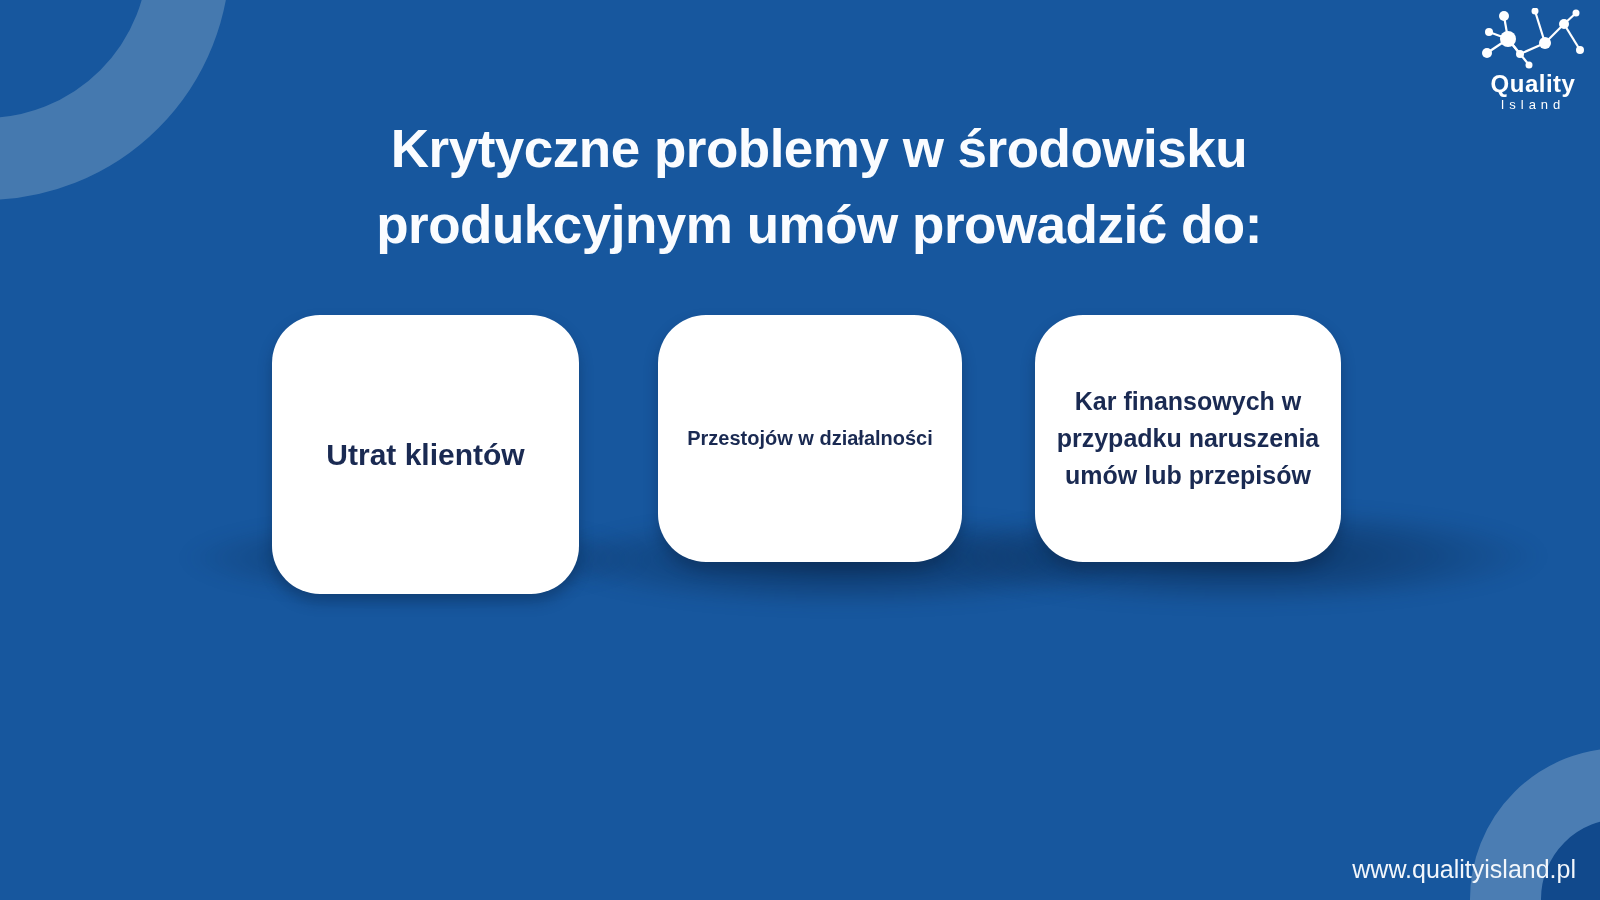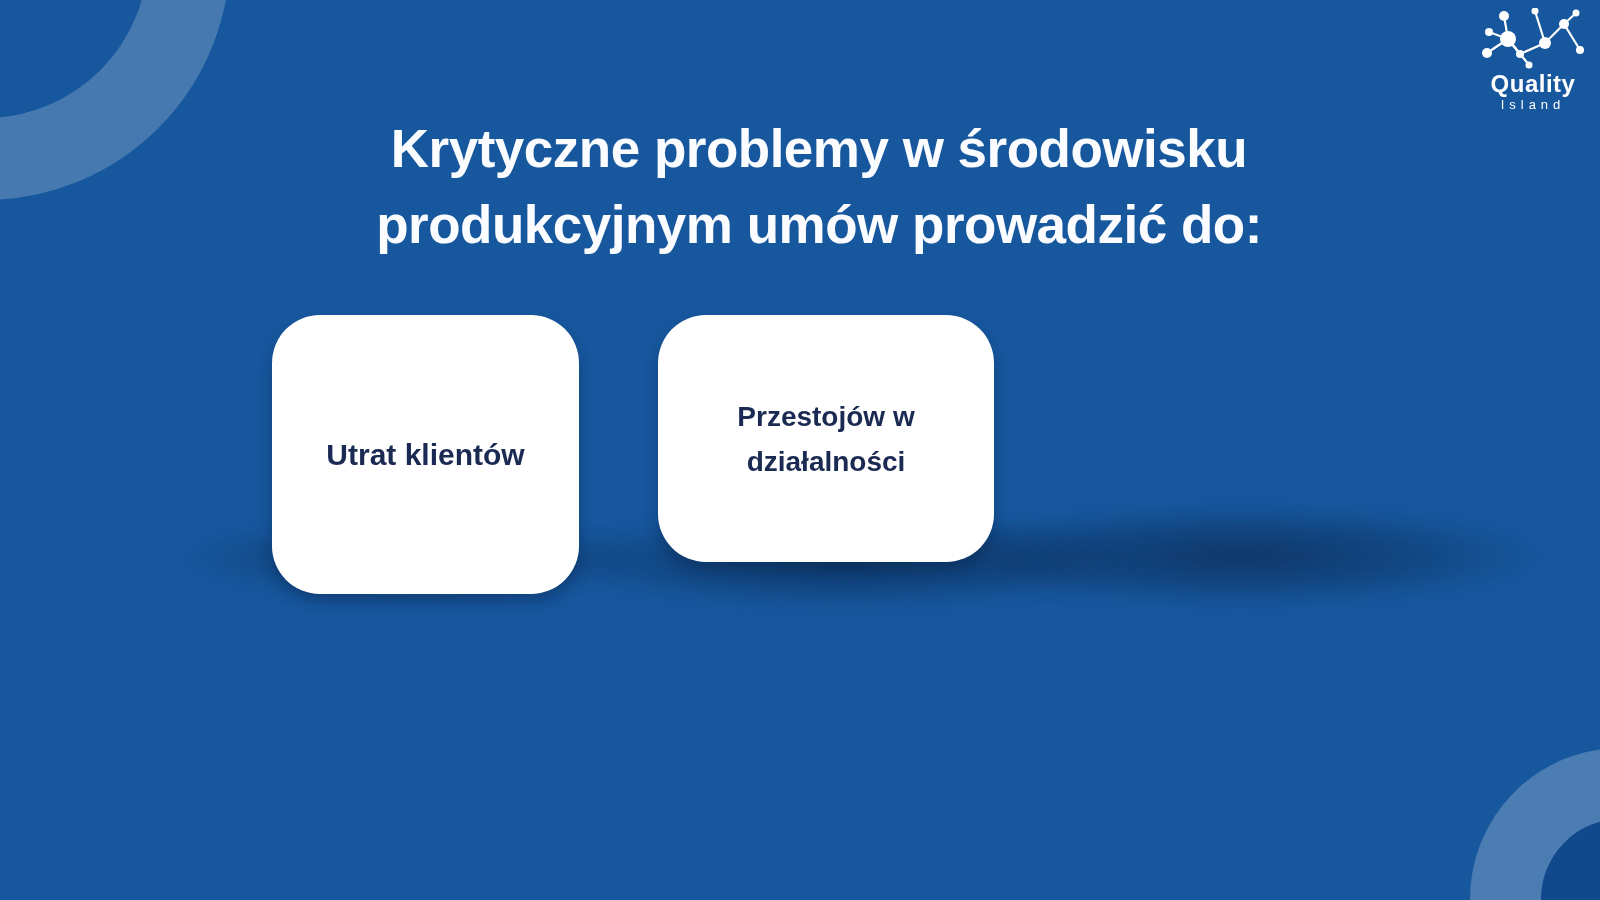--- a/index.html
+++ b/index.html
@@ -72,21 +72,21 @@
     display: flex;
     align-items: center;
     justify-content: center;
     text-align: center;
     color: #1a2a52;
     font-weight: 800;
     z-index: 4;
     box-shadow: 0 8px 14px rgba(8,32,64,0.35);
   }
   .card-1 { left: 272px; width: 283px; font-size: 30px; padding: 16px 12px; }
-  .card-2 { left: 658px; width: 280px; font-size: 28px; line-height: 45px; padding: 0 28px; }
+  .card-2 { left: 658px; width: 280px; font-size: 20px; line-height: 45px; padding: 0 12px; }
   .card-3 { left: 1035px; width: 278px; font-size: 25px; line-height: 37px; padding: 0 14px; }
   .card p { margin: 0; }
 
   
   .logo {
     position: absolute;
     left: 1448px; top: 8px;
     width: 170px;
     text-align: center;
     color: #ffffff;
@@ -134,20 +134,23 @@
   <div class="card-shadow shadow-1"></div>
   <div class="card-shadow shadow-2"></div>
   <div class="card-shadow shadow-3"></div>
 
   <div class="card card-1">
     <p>Utrat klientów</p>
   </div>
   <div class="card card-2">
     <p>Przestojów w działalności</p>
   </div>
+  <div class="card card-3">
+    <p>Kar finansowych w przypadku naruszenia umów lub przepisów</p>
+  </div>
 
   <div class="logo">
     <svg width="104" height="62" viewBox="0 0 104 62">
       <g stroke="#ffffff" stroke-width="2.2" fill="none">
         <line x1="27" y1="31" x2="23" y2="8"></line>
         <line x1="27" y1="31" x2="8" y2="24"></line>
         <line x1="27" y1="31" x2="6" y2="45"></line>
         <line x1="27" y1="31" x2="39" y2="46"></line>
         <line x1="27" y1="31" x2="48" y2="57"></line>
         <line x1="39" y1="46" x2="64" y2="35"></line>
@@ -167,14 +170,15 @@
         <circle cx="54" cy="3" r="3.5"></circle>
         <circle cx="83" cy="16" r="5"></circle>
         <circle cx="95" cy="5" r="3.5"></circle>
         <circle cx="99" cy="42" r="4"></circle>
       </g>
     </svg>
     <div class="logo-name">Quality</div>
     <div class="logo-subname">Island</div>
   </div>
 
+  <div class="footer-url">www.qualityisland.pl</div>
 
 </div>
 
 </body></html>

